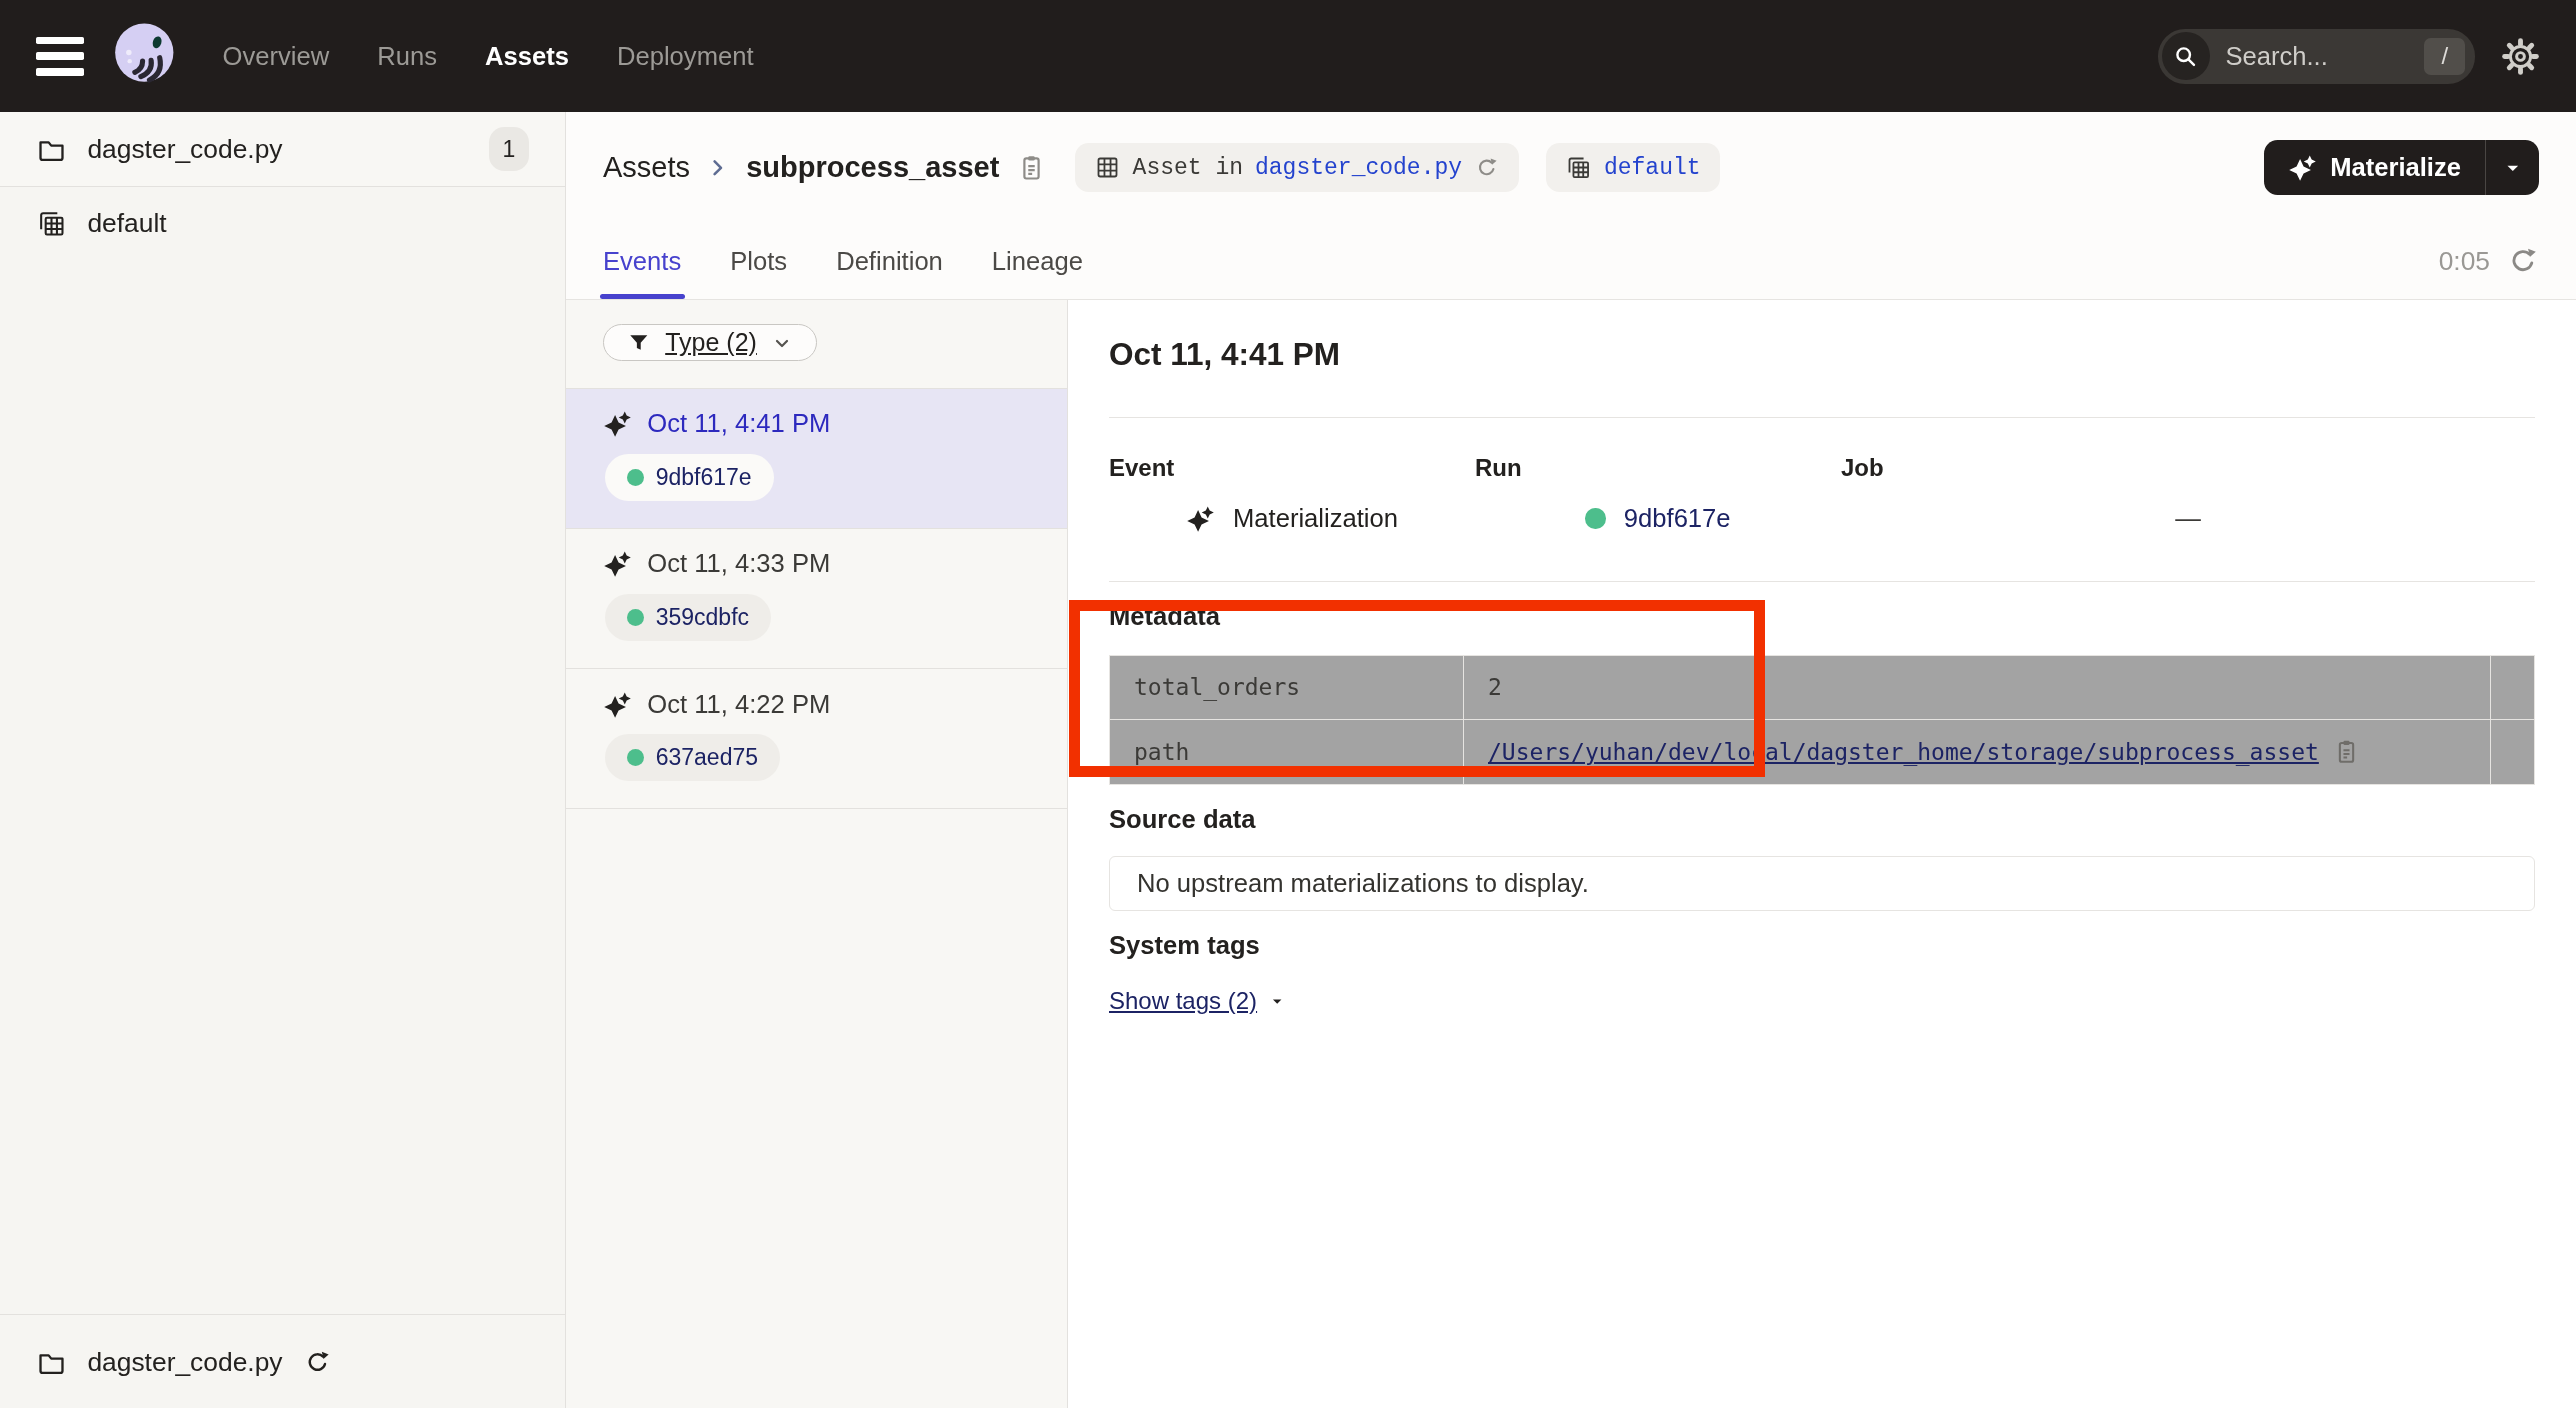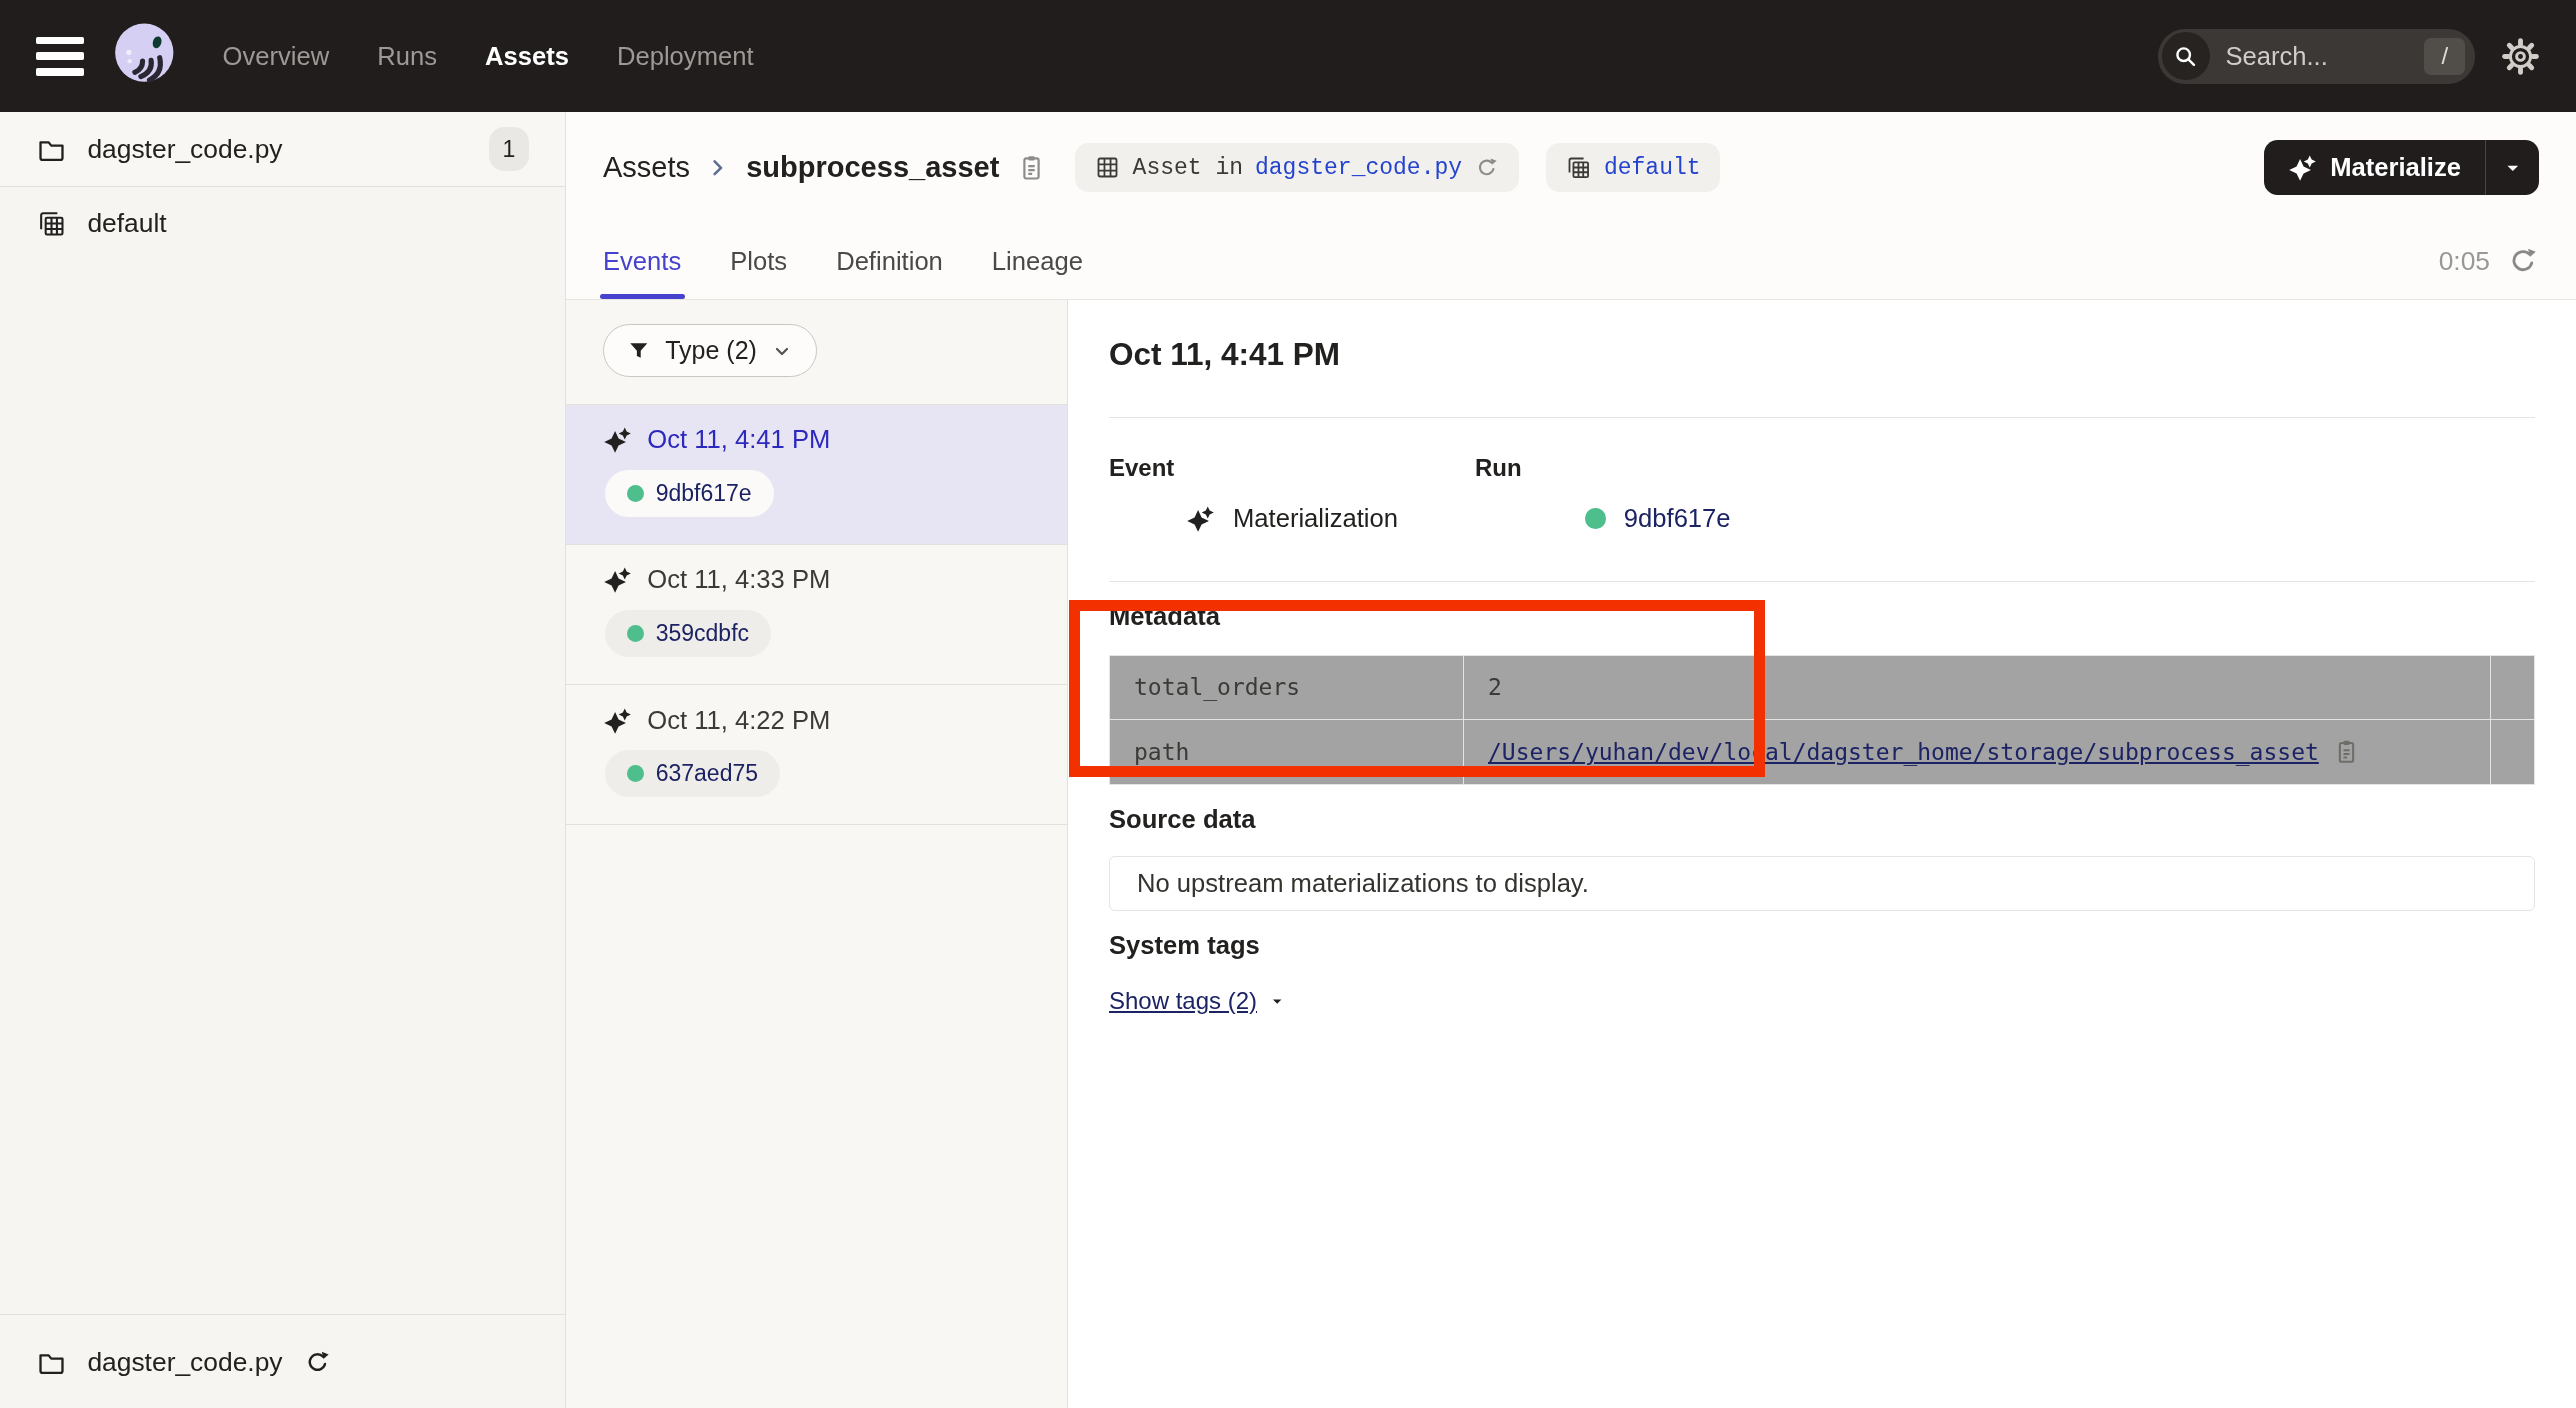--- a/index.html
+++ b/index.html
@@ -54,21 +54,21 @@
   .tab{display:flex;align-items:center;font-size:25.6px;color:#4B4946;position:relative;cursor:pointer;}
   .tab.active{color:#4742CD;}
   .tab.active::after{content:"";position:absolute;left:-3.4px;right:-3.4px;bottom:0;height:5.1px;background:#4742CD;border-radius:2.6px;}
   .timer{margin-left:auto;display:flex;align-items:center;gap:17px;color:#9A9894;font-size:26.4px;}
   .timer .refresh{color:#8B8986;cursor:pointer;display:flex;}
 
   
   .content{flex:1;display:flex;min-height:0;}
   .events-panel{width:502px;flex:none;background:#F8F7F4;border-right:0.9px solid #E3E1DE;display:flex;flex-direction:column;}
   .filter-bar{padding:24px 37px 27px;border-bottom:0.9px solid #E3E1DE;}
-  .filter-btn{display:inline-flex;align-items:center;gap:13.6px;height:53px;padding:0 22px;border:1.7px solid #C9C7C3;border-radius:26.4px;background:#FDFCFB;font-size:25px;color:#23211F;cursor:pointer;}
+  .filter-btn{display:inline-flex;align-items:center;gap:13.6px;height:37px;padding:0 22px;border:1.7px solid #C9C7C3;border-radius:26.4px;background:#FDFCFB;font-size:25px;color:#23211F;cursor:pointer;text-decoration:underline;}
   .filter-btn .chev{color:#55534F;display:flex;}
   .event-item{padding:20.4px 37px 27px;border-bottom:0.9px solid #E3E1DE;cursor:pointer;}
   .event-item.selected{background:#E7E5F4;}
   .date-row{display:flex;align-items:center;gap:15.3px;font-size:25.6px;color:#3B3A37;}
   .event-item .spark{color:#23211F;display:flex;}
   .event-item.selected .date-text{color:#2D29BE;}
   .run-chip{margin-top:15.3px;margin-left:1.7px;display:inline-flex;align-items:center;gap:12px;padding:10.2px 22px;border-radius:851px;background:#EFEDE9;font-size:23px;color:#1C2364;}
   .event-item.selected .run-chip{background:#FBFAF8;}
   .dot{width:17px;height:17px;border-radius:50%;background:#4DBE8C;flex:none;}
 
@@ -358,20 +358,26 @@
                 <span>Materialization</span>
               </div>
             </div>
             <div>
               <div class="col-label">Run</div>
               <div class="col-value">
                 <span class="dot" style="width:20.4px;height:20.4px;"></span>
                 <span class="run-link">9dbf617e</span>
               </div>
             </div>
+            <div>
+              <div class="col-label">Job</div>
+              <div class="col-value">
+                  <span class="dash">—</span>
+                </div>
+            </div>
           </div>
           <hr class="rule2">
 
           <div class="section-h">Metadata</div>
           <div class="meta-table">
             <div class="mcell rowtop">total_orders</div>
             <div class="mcell rowtop">2</div>
             <div class="mcell rowtop last"></div>
             <div class="mcell">path</div>
             <div class="mcell">

